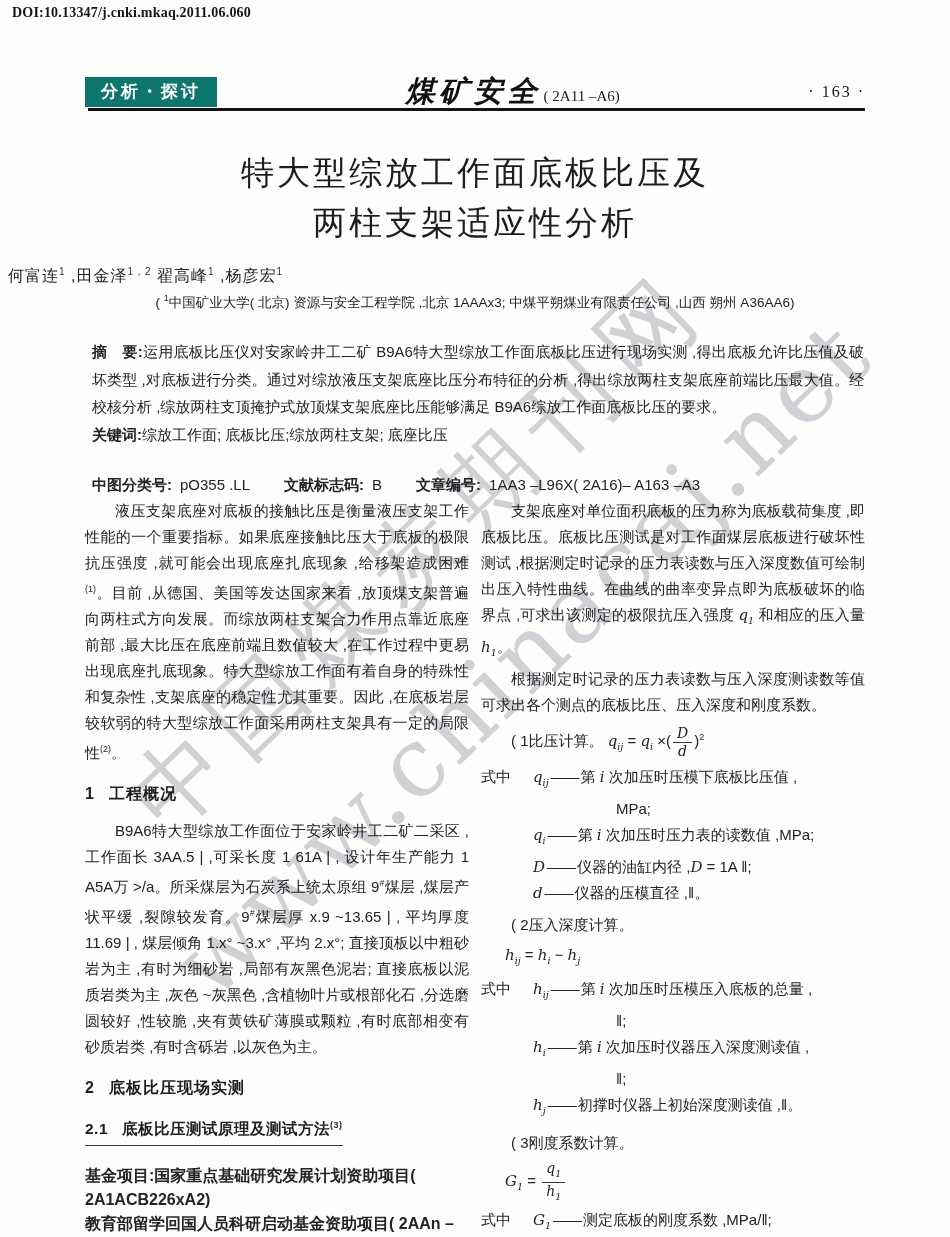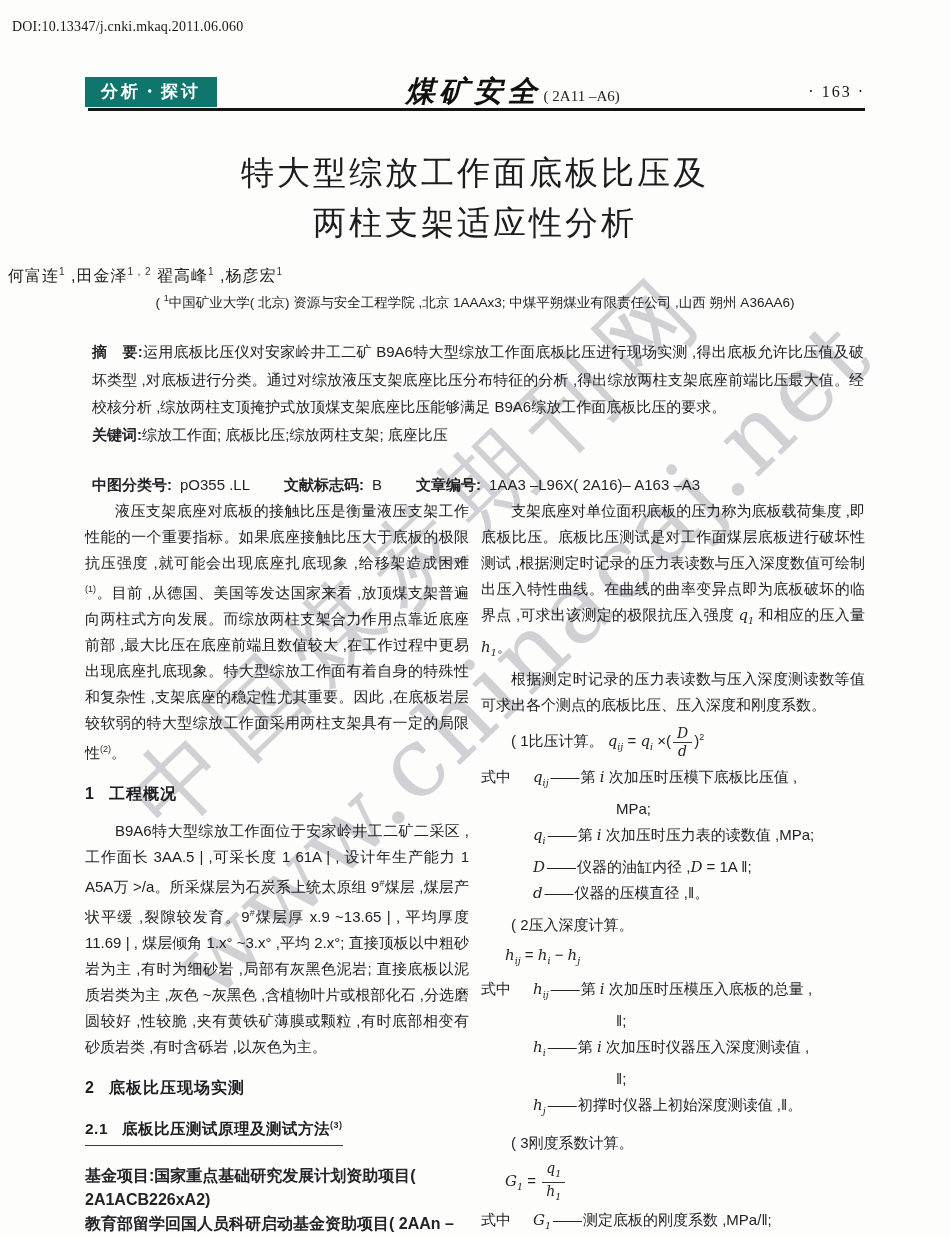--- a/index.html
+++ b/index.html
@@ -4,21 +4,21 @@
 <style>
   html,body{margin:0;padding:0;}
   body{
     width:950px;height:1237px;position:relative;overflow:hidden;
     background:#fdfdfc;color:#232327;
     font-family:"Liberation Sans","DejaVu Sans",sans-serif;
   }
   .doi{
     position:absolute;left:12px;top:5px;
     font-family:"Liberation Serif","DejaVu Serif",serif;
-    font-weight:normal;font-size:14px;color:#161616;letter-spacing:.2px;margin-top:14px;
+    font-weight:bold;font-size:14px;color:#161616;letter-spacing:.2px;
   }
   .header-row{
     position:absolute;left:85px;right:85px;top:72px;
     display:flex;align-items:center;
   }
   .section-tag{
     background:#0f766e;color:#fff;
     font-size:17px;font-weight:bold;letter-spacing:3px;
     padding:4px 16px;line-height:22px;
   }

